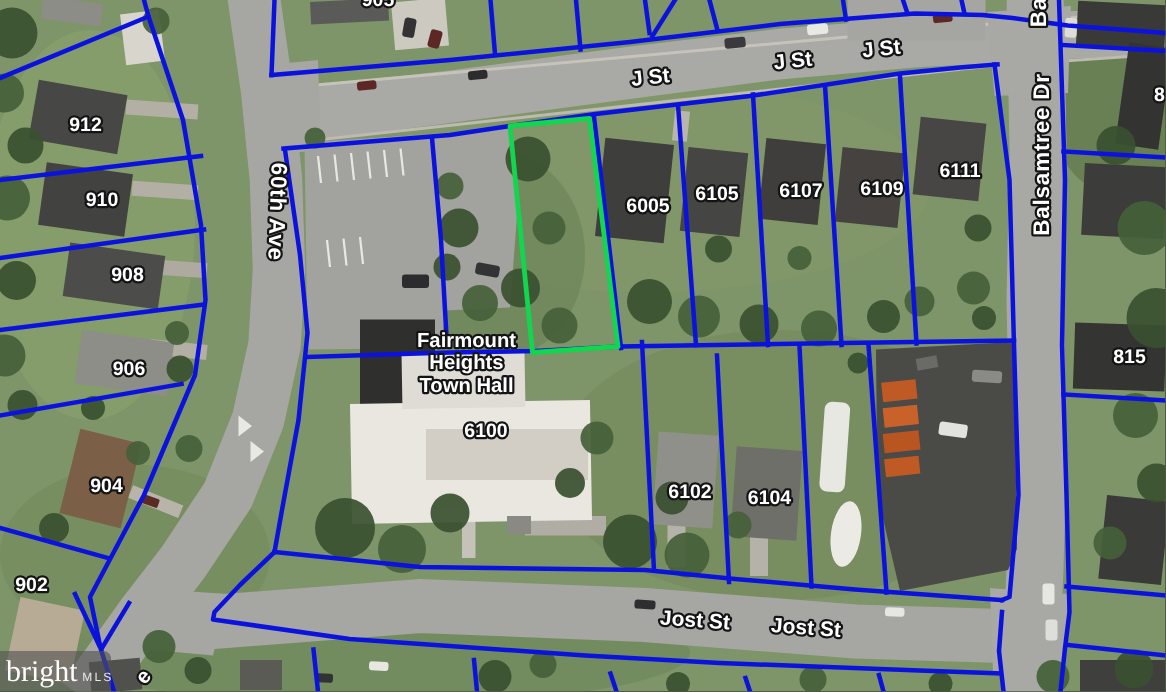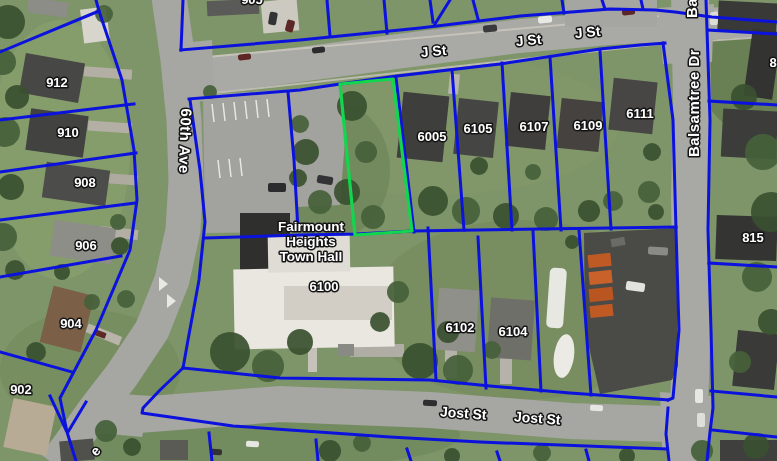--- a/index.html
+++ b/index.html
@@ -316,13 +316,17 @@
     <text class="lbl num" x="513" y="336">6104</text>
   </g>
 
   <g>
     <text class="lbl poi" x="311" y="231">Fairmount</text>
     <text class="lbl poi" x="311" y="246">Heights</text>
     <text class="lbl poi" x="311" y="261">Town Hall</text>
   </g>
 </svg>
 
+<div id="watermark">
+  <span class="brand">bright</span>
+  <span class="suffix">MLS</span>
 </div>
+</div>
 
 </body></html>

